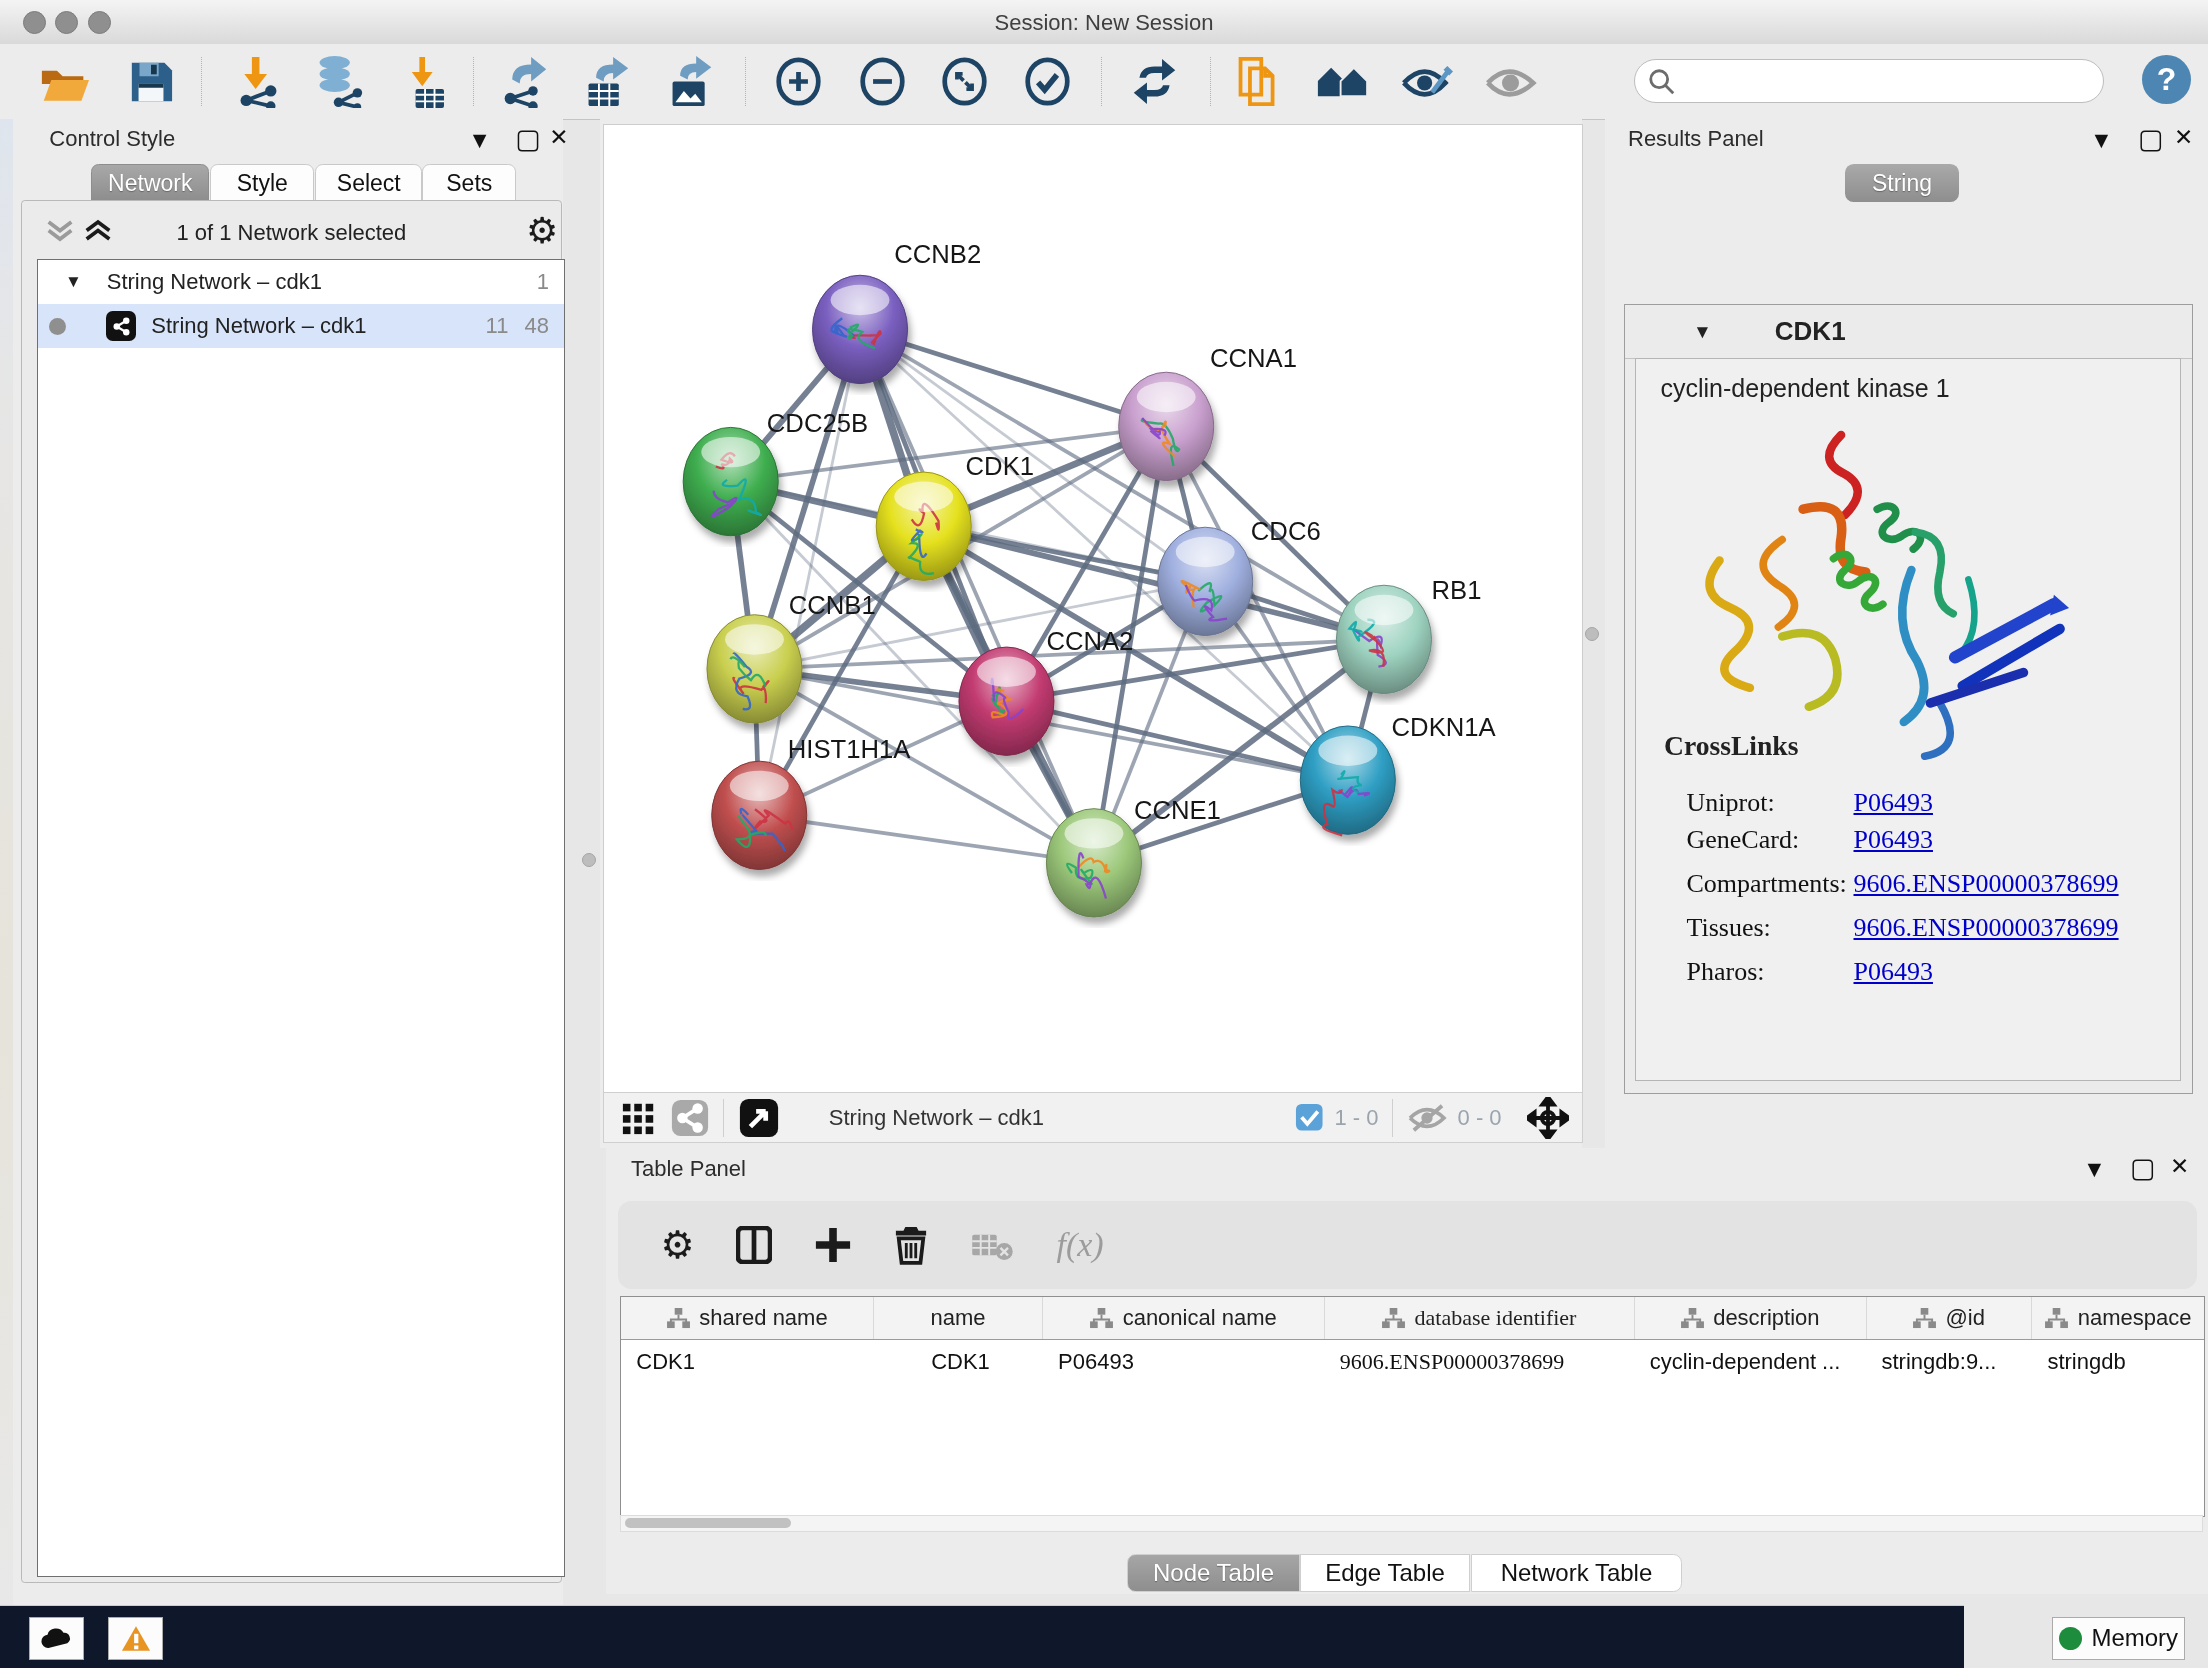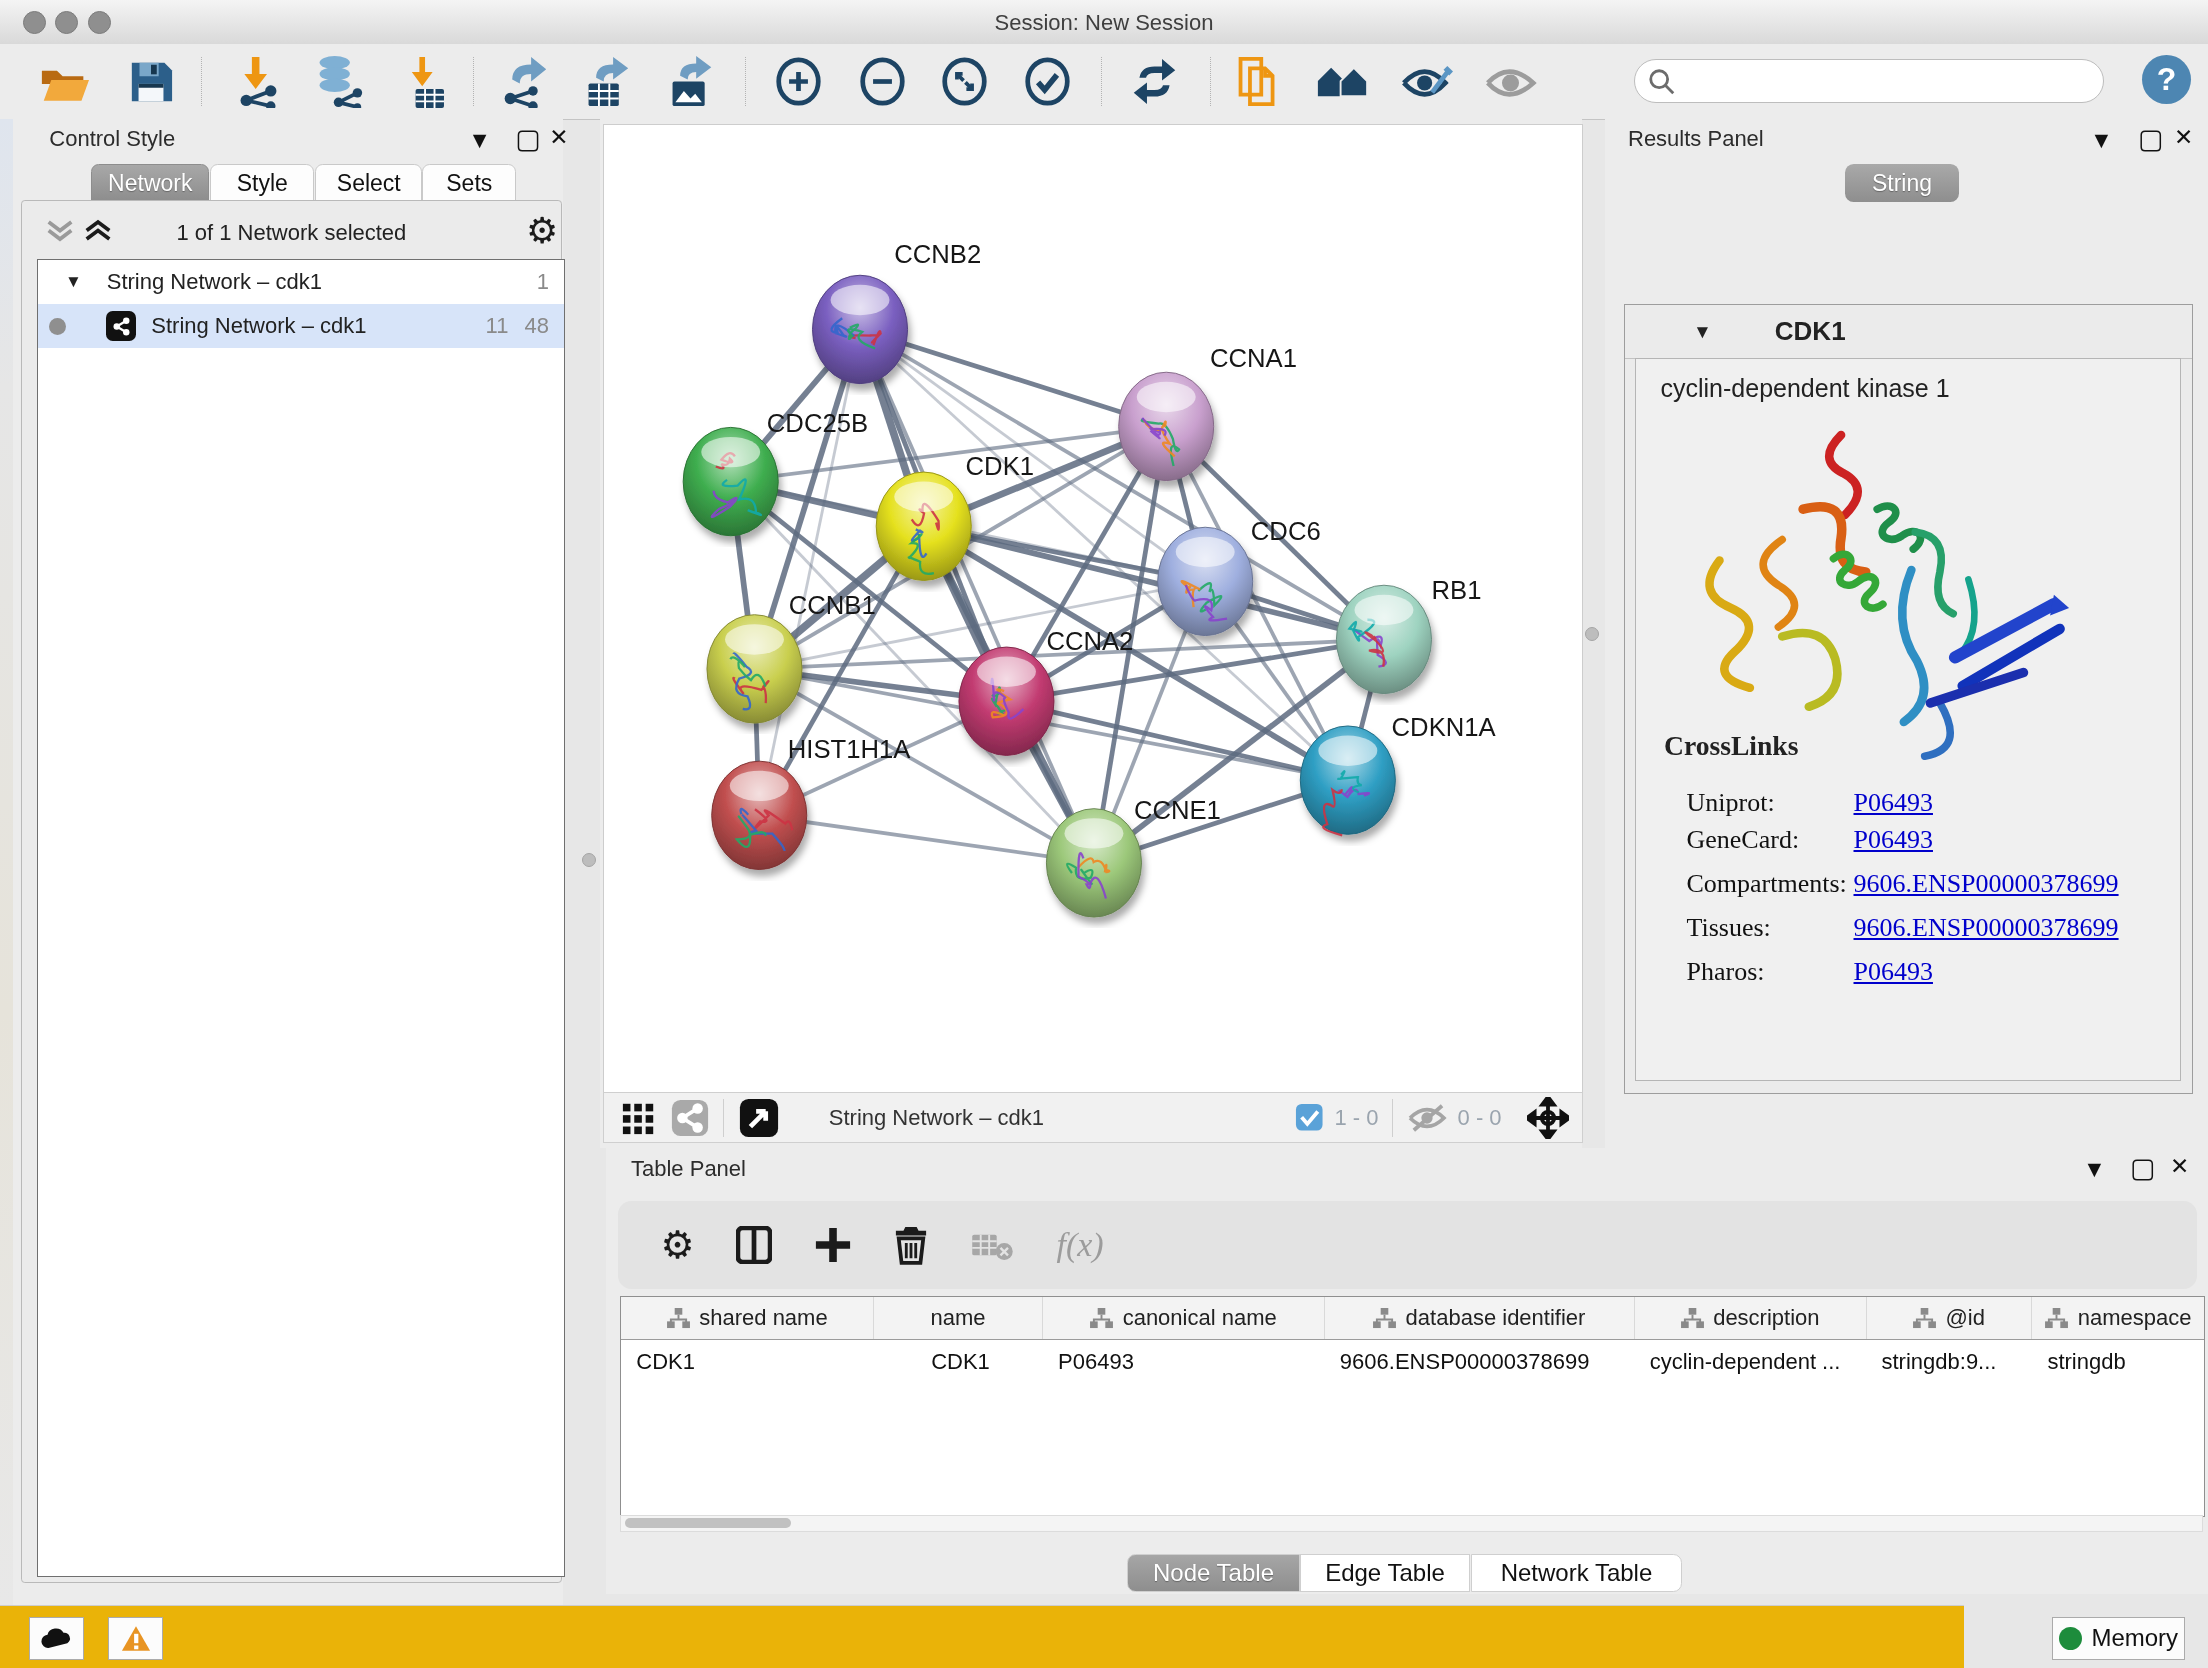--- a/index.html
+++ b/index.html
@@ -61,28 +61,28 @@
   #table-panel{left:606px;top:1148px;width:1603px;height:446px;background:#ececec;}
   #tp-toolbox{left:12.4px;top:53px;width:1579px;height:88px;background:#e3e3e3;border-radius:13.3px;
       display:flex;align-items:center;}
   .tp-ic{margin-left:42px;display:flex;align-items:center;justify-content:center;}
   #tp-table{left:14.3px;top:148px;width:1583px;height:219px;background:#fff;border:1px solid #8f8f8f;}
   #tp-header{display:flex;height:42px;background:#f3f3f3;border-bottom:1px solid #9b9b9b;}
   .th{display:flex;align-items:center;justify-content:center;gap:9.5px;font-size:22px;color:#222;
       border-right:1px solid #d9d9d9;box-sizing:border-box;overflow:hidden;white-space:nowrap;}
   #tp-row{display:flex;height:44px;align-items:center;}
   .td{font-size:22px;color:#111;padding-left:15px;box-sizing:border-box;overflow:hidden;white-space:nowrap;}
-  .w0{width:253px;}.w1{width:169px;}.w2{width:282px;}.w3{width:310px;}.w4{width:232px;}.w5{width:166px;}.w6{width:172px;}
+  .w0{width:253px;}.w1{width:169px;}.w2{width:282px;}.w3{width:310px;font-family:Liberation Serif, serif;}.w4{width:232px;}.w5{width:166px;}.w6{width:172px;}
   #hscroll{left:14.3px;top:367px;width:1583px;height:17px;background:#f4f4f4;border:1px solid #dcdcdc;box-sizing:border-box;}
   #hthumb{left:3.8px;top:1.9px;width:166px;height:10.5px;background:#c1c1c1;border-radius:5.7px;}
   .seg-tab{height:38px;display:flex;align-items:center;justify-content:center;font-size:24px;
       background:#fff;border:1px solid #cfcfcf;box-sizing:border-box;color:#111;}
   .seg-tab.sel{background:linear-gradient(#a6a6a6,#8e8e8e);color:#fff;text-shadow:0 1px 1px #666;}
   
-  #statusbar{left:0;top:1605px;width:1964px;height:63px;background:#eab308;border-top:1px solid #cdcdcd;}
+  #statusbar{left:0;top:1605px;width:1964px;height:63px;background:#0f172a;border-top:1px solid #cdcdcd;}
   .sb-btn{top:10.5px;height:41px;background:#fcfcfc;border:1.9px solid #ababab;display:flex;align-items:center;justify-content:center;gap:9.5px;}
   #memory-label{font-size:24px;color:#111;}
   .dotgreen{width:23px;height:23px;border-radius:50%;background:#1d8c3c;}
   .handle{width:12.4px;height:12.4px;border-radius:50%;background:#bdbdbd;border:1px solid #a5a5a5;}
   #left-sliver{left:0;top:119px;width:13.3px;height:1487px;background:linear-gradient(#dfe5ee,#e6e6e6 18%,#e6e3da 60%,#e8e8e8);}
 </style>
 </head>
 <body>
 
 <div id="titlebar" class="abs">

